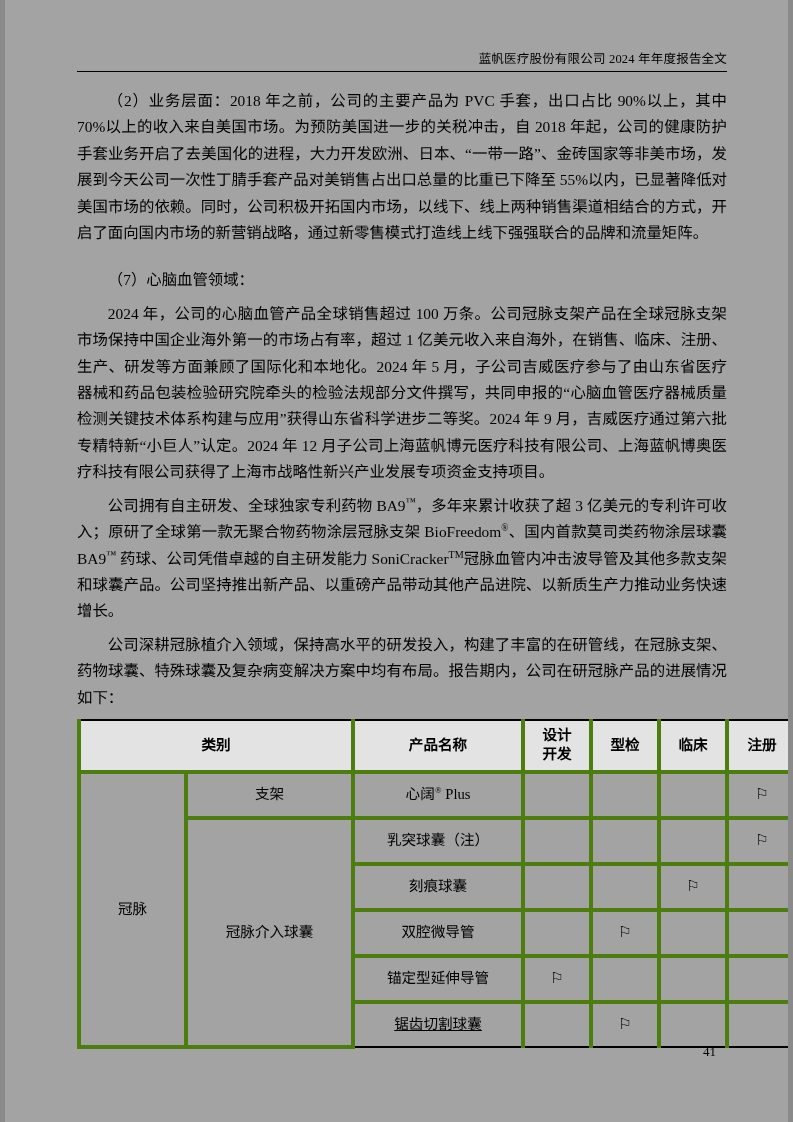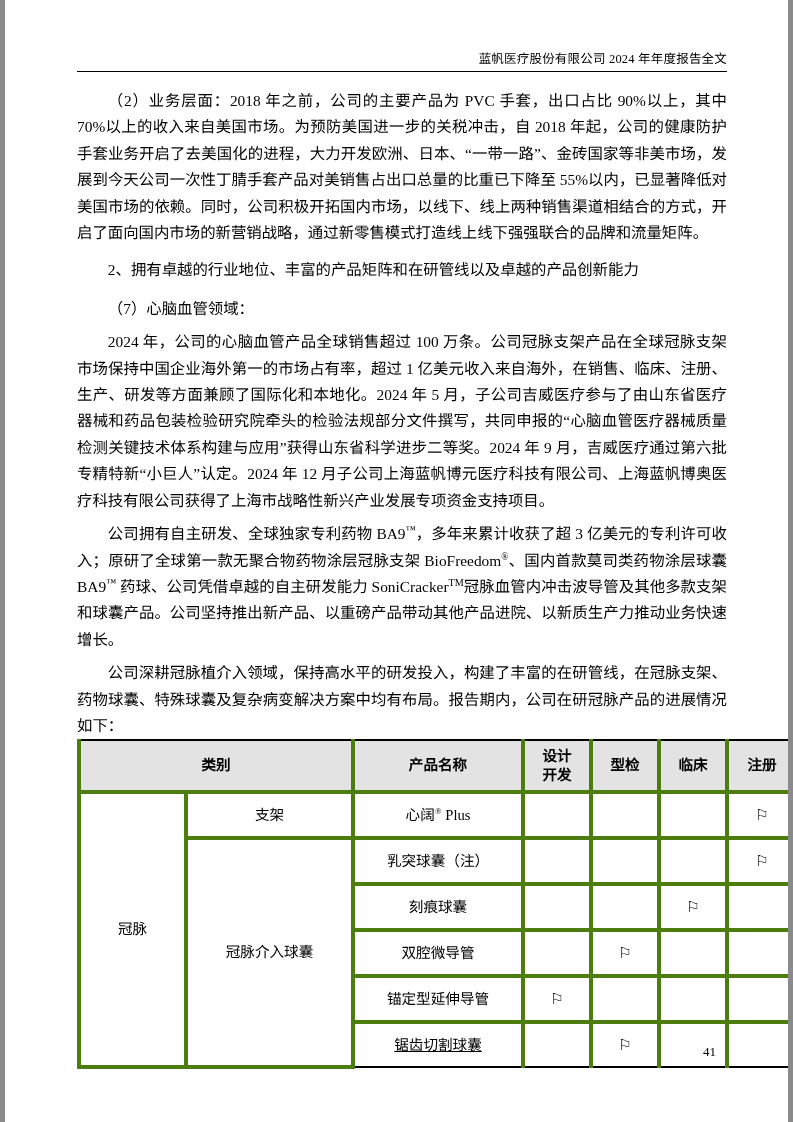--- a/index.html
+++ b/index.html
@@ -8,21 +8,21 @@
     padding: 0;
     background: #8a8a8a;
   }
   body {
     font-family: "Liberation Serif", "DejaVu Serif", serif;
   }
   .page {
     position: relative;
     width: 783px;
     height: 1122px;
-    background: #ffffff;
+    background: #a3a3a3;
     margin: 0 auto;
     overflow: hidden;
     box-sizing: border-box;
   }
   .page-inner {
     position: absolute;
     left: 72px;
     top: 52px;
     width: 650px;
   }
@@ -45,21 +45,21 @@
   p.para {
     font-size: 15.4px;
     line-height: 26.4px;
     margin: 0 0 2px 0;
     text-align: justify;
     text-justify: inter-ideograph;
     color: #000;
     text-indent: 2em;
   }
   p.para.tight {
-    margin-bottom: 0;
+    margin-bottom: 8px;
   }
   .gap {
     height: 9px;
   }
   .gap-sm {
     height: 5px;
   }
   sup.reg {
     font-size: 0.62em;
     vertical-align: super;
@@ -132,21 +132,20 @@
 <div class="page">
   <div class="page-inner">
 
     <div class="run-head">蓝帆医疗股份有限公司 2024 年年度报告全文</div>
     <div class="head-rule"></div>
 
     <p class="para">（2）业务层面：2018 年之前，公司的主要产品为 PVC 手套，出口占比 90%以上，其中 70%以上的收入来自美国市场。为预防美国进一步的关税冲击，自 2018 年起，公司的健康防护手套业务开启了去美国化的进程，大力开发欧洲、日本、“一带一路”、金砖国家等非美市场，发展到今天公司一次性丁腈手套产品对美销售占出口总量的比重已下降至 55%以内，已显著降低对美国市场的依赖。同时，公司积极开拓国内市场，以线下、线上两种销售渠道相结合的方式，开启了面向国内市场的新营销战略，通过新零售模式打造线上线下强强联合的品牌和流量矩阵。</p>
 
     <div class="gap"></div>
 
-    <p class="para">2、拥有卓越的行业地位、丰富的产品矩阵和在研管线以及卓越的产品创新能力</p>
 
     <div class="gap-sm"></div>
 
 
     <div class="gap-sm"></div>
 
     <p class="para">（7）心脑血管领域：</p>
 
     <div class="gap-sm"></div>
 

